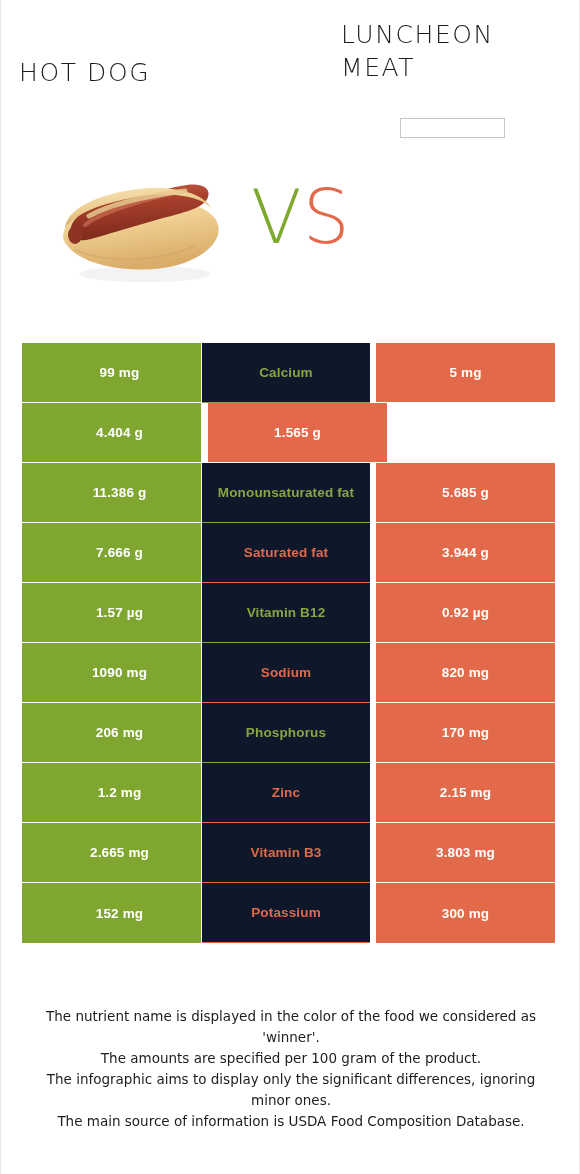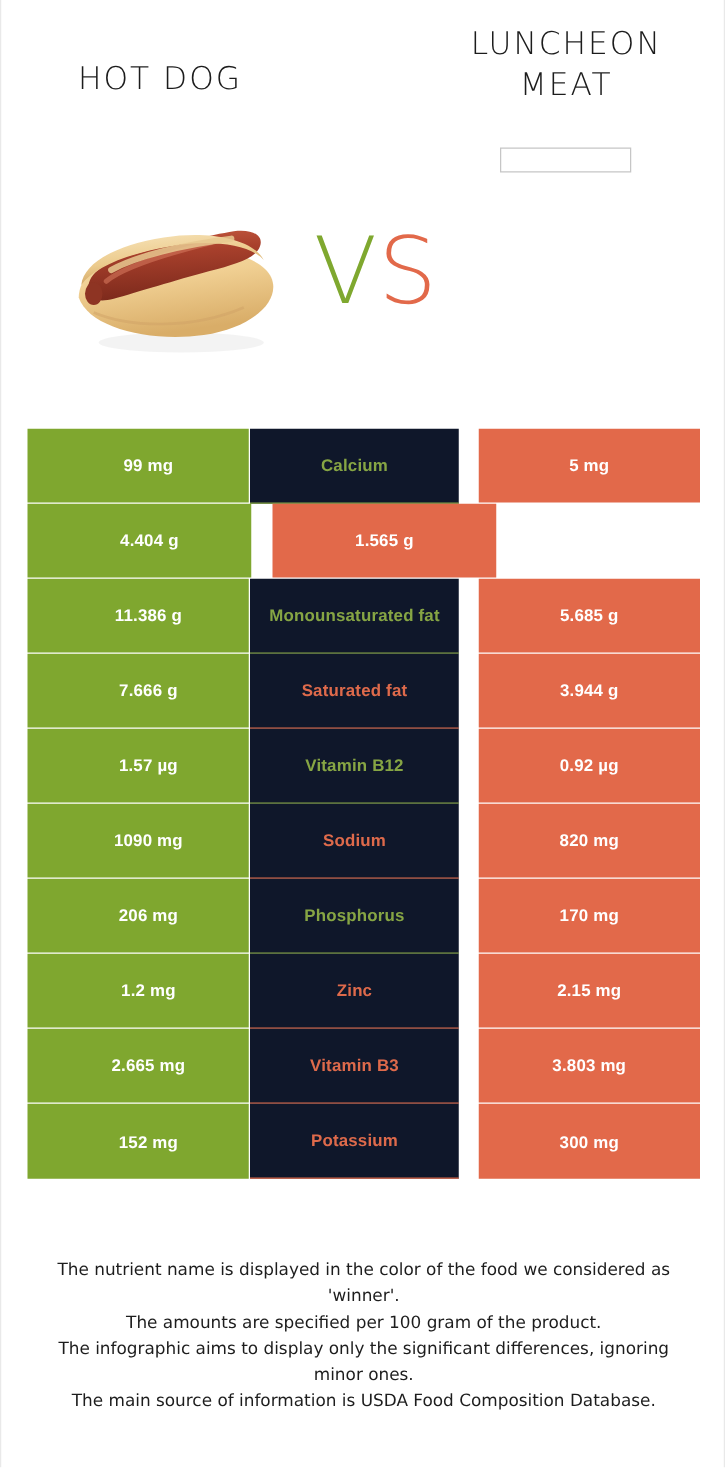--- a/index.html
+++ b/index.html
@@ -34,27 +34,27 @@
     width: 580px;
     height: 150px;
   }
   .title {
     position: absolute;
     font-family: "DejaVu Sans", sans-serif;
     font-weight: 300;
     font-size: 25px;
     letter-spacing: 1.6px;
     color: #1c1c1c;
-    text-align: center;
+    text-align: left;
     line-height: 1.32;
     text-transform: uppercase;
   }
   .title-left {
     left: 18px;
-    top: 46px;
+    top: 56px;
     width: 218px;
   }
   .title-right {
     left: 340px;
     top: 18px;
     width: 224px;
   }
   .placeholder-box {
     position: absolute;
     left: 399px;
@@ -129,21 +129,21 @@
   .cell-mid {
     width: 168px;
     background: #0f172a;
     border-bottom: 1px solid transparent;
     font-size: 13.5px;
   }
   .cell-right {
     width: 179px;
     background: #E2694A;
     color: #ffffff;
-    margin-left: 16px;
+    margin-left: 6px;
   }
   .row:not(:last-child) .cell-left,
   .row:not(:last-child) .cell-right {
     height: 59px;
     margin-bottom: 1px;
   }
   .win-green .cell-mid { color: #86A544; border-bottom-color: #86A544; }
   .win-orange .cell-mid { color: #DE6A4B; border-bottom-color: #DE6A4B; }
 
   

